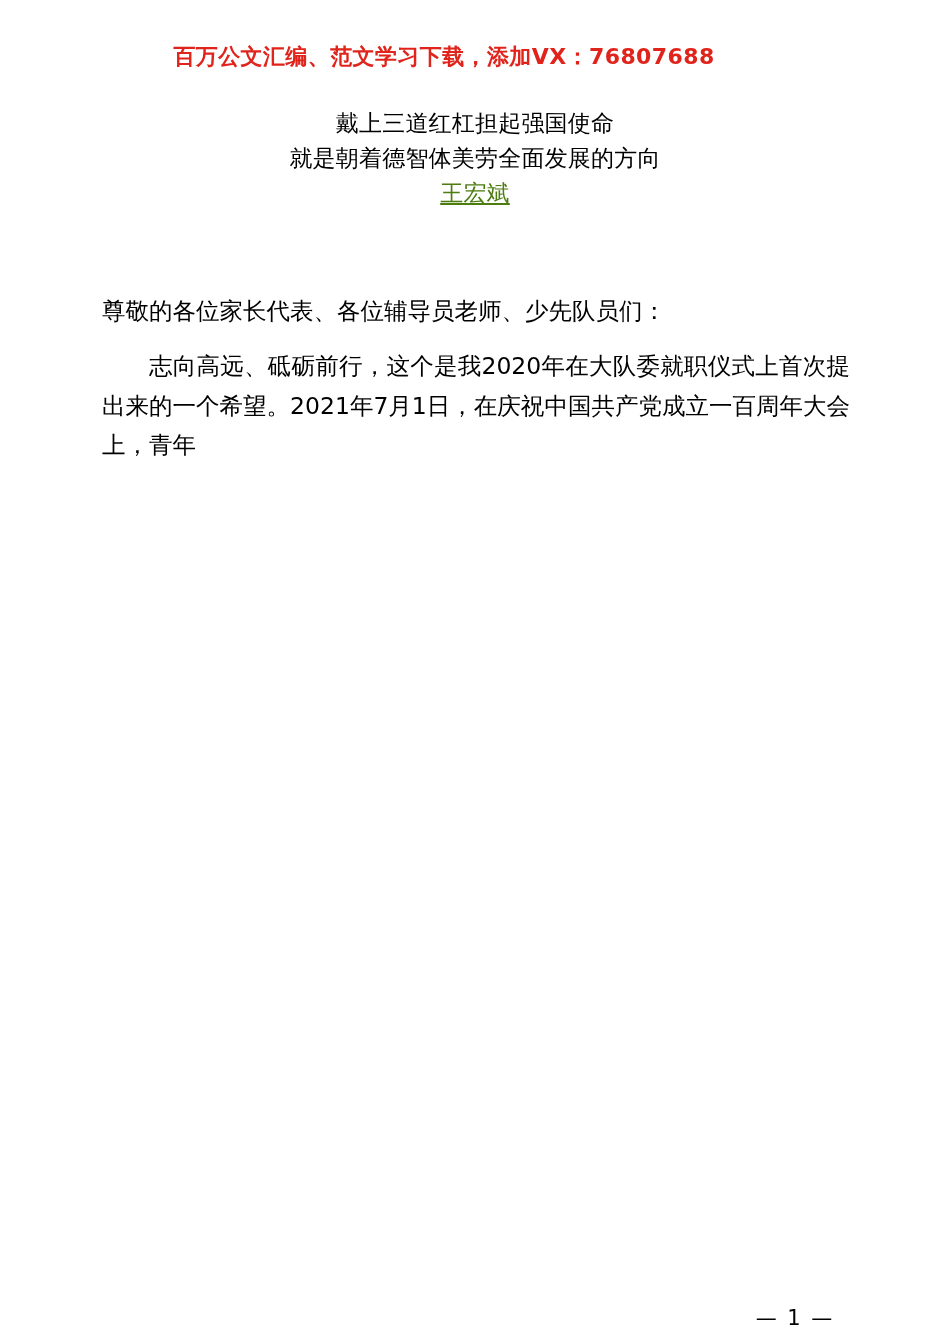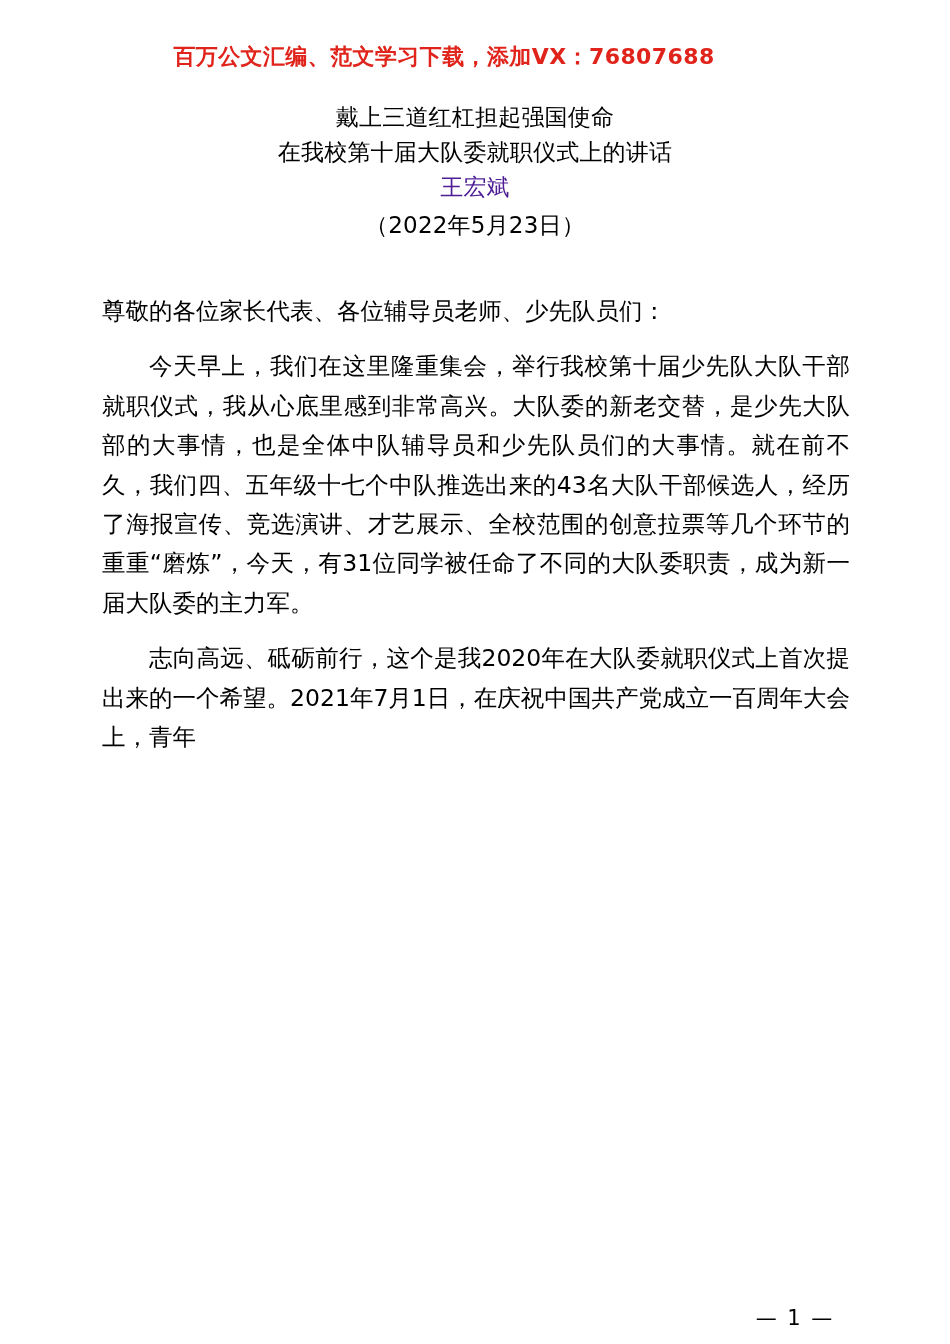--- a/index.html
+++ b/index.html
@@ -31,39 +31,40 @@
     font-size: 22px;
     font-weight: 700;
     letter-spacing: 0.4px;
     line-height: 1.2;
     white-space: nowrap;
   }
 
   
   .title-block {
     position: absolute;
-    top: 100px;
+    top: 106px;
     left: 0;
     width: 950px;
     text-align: center;
   }
   .doc-title-line {
     font-size: 23px;
     font-weight: 400;
     color: #000000;
     line-height: 35px;
     letter-spacing: 0.2px;
     white-space: nowrap;
   }
   .doc-author {
     font-size: 23px;
     font-weight: 400;
-    color: #4c1d95;
+    color: #4d7c0f;
     line-height: 35px;
     letter-spacing: 0.2px;
+    text-decoration: underline;
   }
   .doc-date {
     font-size: 23px;
     font-weight: 400;
     color: #000000;
     line-height: 36px;
     letter-spacing: 0.2px;
     margin-top: 2px;
   }
 
@@ -113,30 +114,28 @@
 </style>
 </head>
 <body>
 
 <div class="page">
 
   <div class="promo-banner">百万公文汇编、范文学习下载，添加VX：76807688</div>
 
   <div class="title-block">
     <div class="doc-title-line">戴上三道红杠担起强国使命</div>
-    <div class="doc-title-line">在我校第十届大队委就职仪式上的讲话</div>
+    <div class="doc-title-line">就是朝着德智体美劳全面发展的方向</div>
     <div class="doc-author">王宏斌</div>
-    <div class="doc-date">（2022年5月23日）</div>
   </div>
 
   <div class="body-text">
 
     <p class="para no-indent">尊敬的各位家长代表、各位辅导员老师、少先队员们：</p>
 
-    <p class="para">今天早上，我们在这里隆重集会，举行我校第十届少先队大队干部就职仪式，我从心底里感到非常高兴。大队委的新老交替，是少先大队部的大事情，也是全体中队辅导员和少先队员们的大事情。就在前不久，我们四、五年级十七个中队推选出来的43名大队干部候选人，经历了海报宣传、竞选演讲、才艺展示、全校范围的创意拉票等几个环节的重重“磨炼”，今天，有31位同学被任命了不同的大队委职责，成为新一届大队委的主力军。</p>
 
 
 
 
     <p class="para">志向高远、砥砺前行，这个是我2020年在大队委就职仪式上首次提出来的一个希望。2021年7月1日，在庆祝中国共产党成立一百周年大会上，青年</p>
 
   </div>
 
   <div class="page-number">
     <span class="page-number-inner">— 1 —</span>

